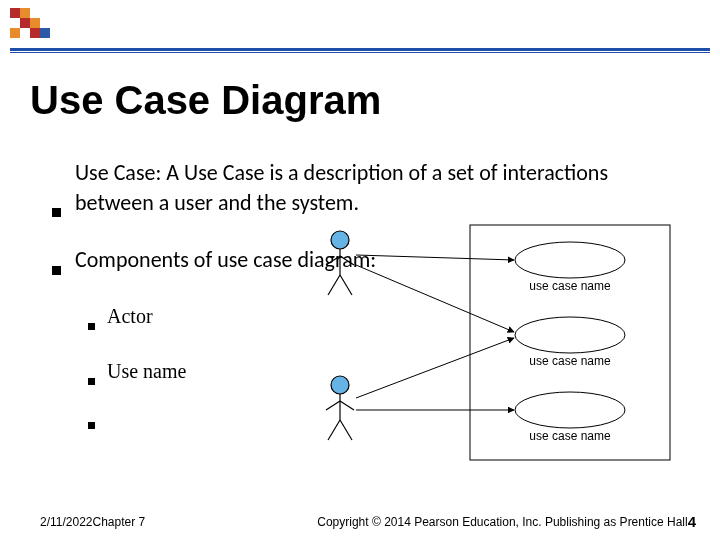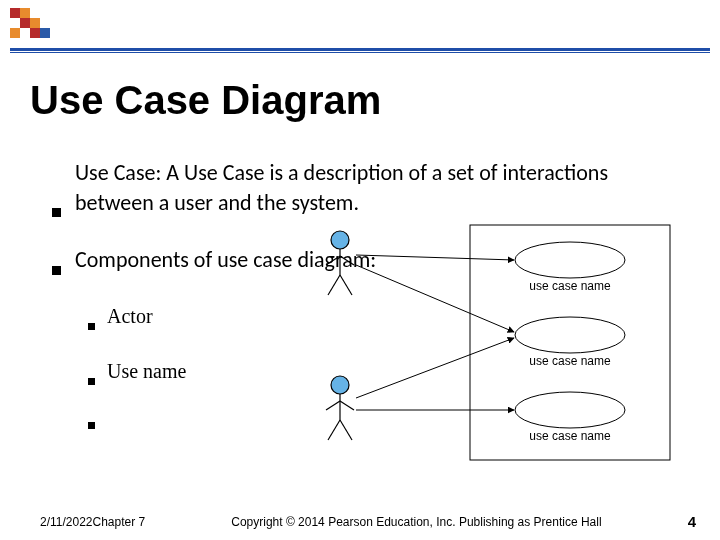--- a/index.html
+++ b/index.html
@@ -91,21 +91,21 @@
     display: flex;
     align-items: center;
     font-size: 12px;
     font-family: Arial, sans-serif;
   }
   .footer-left {
     margin-left: 24px;
   }
   .footer-center {
     flex: 1;
-    text-align: center;
+    text-align: right;
   }
   .footer-right {
     margin-right: 24px;
     font-weight: bold;
     font-size: 15px;
   }
 </style>
 </head>
 <body>
 

